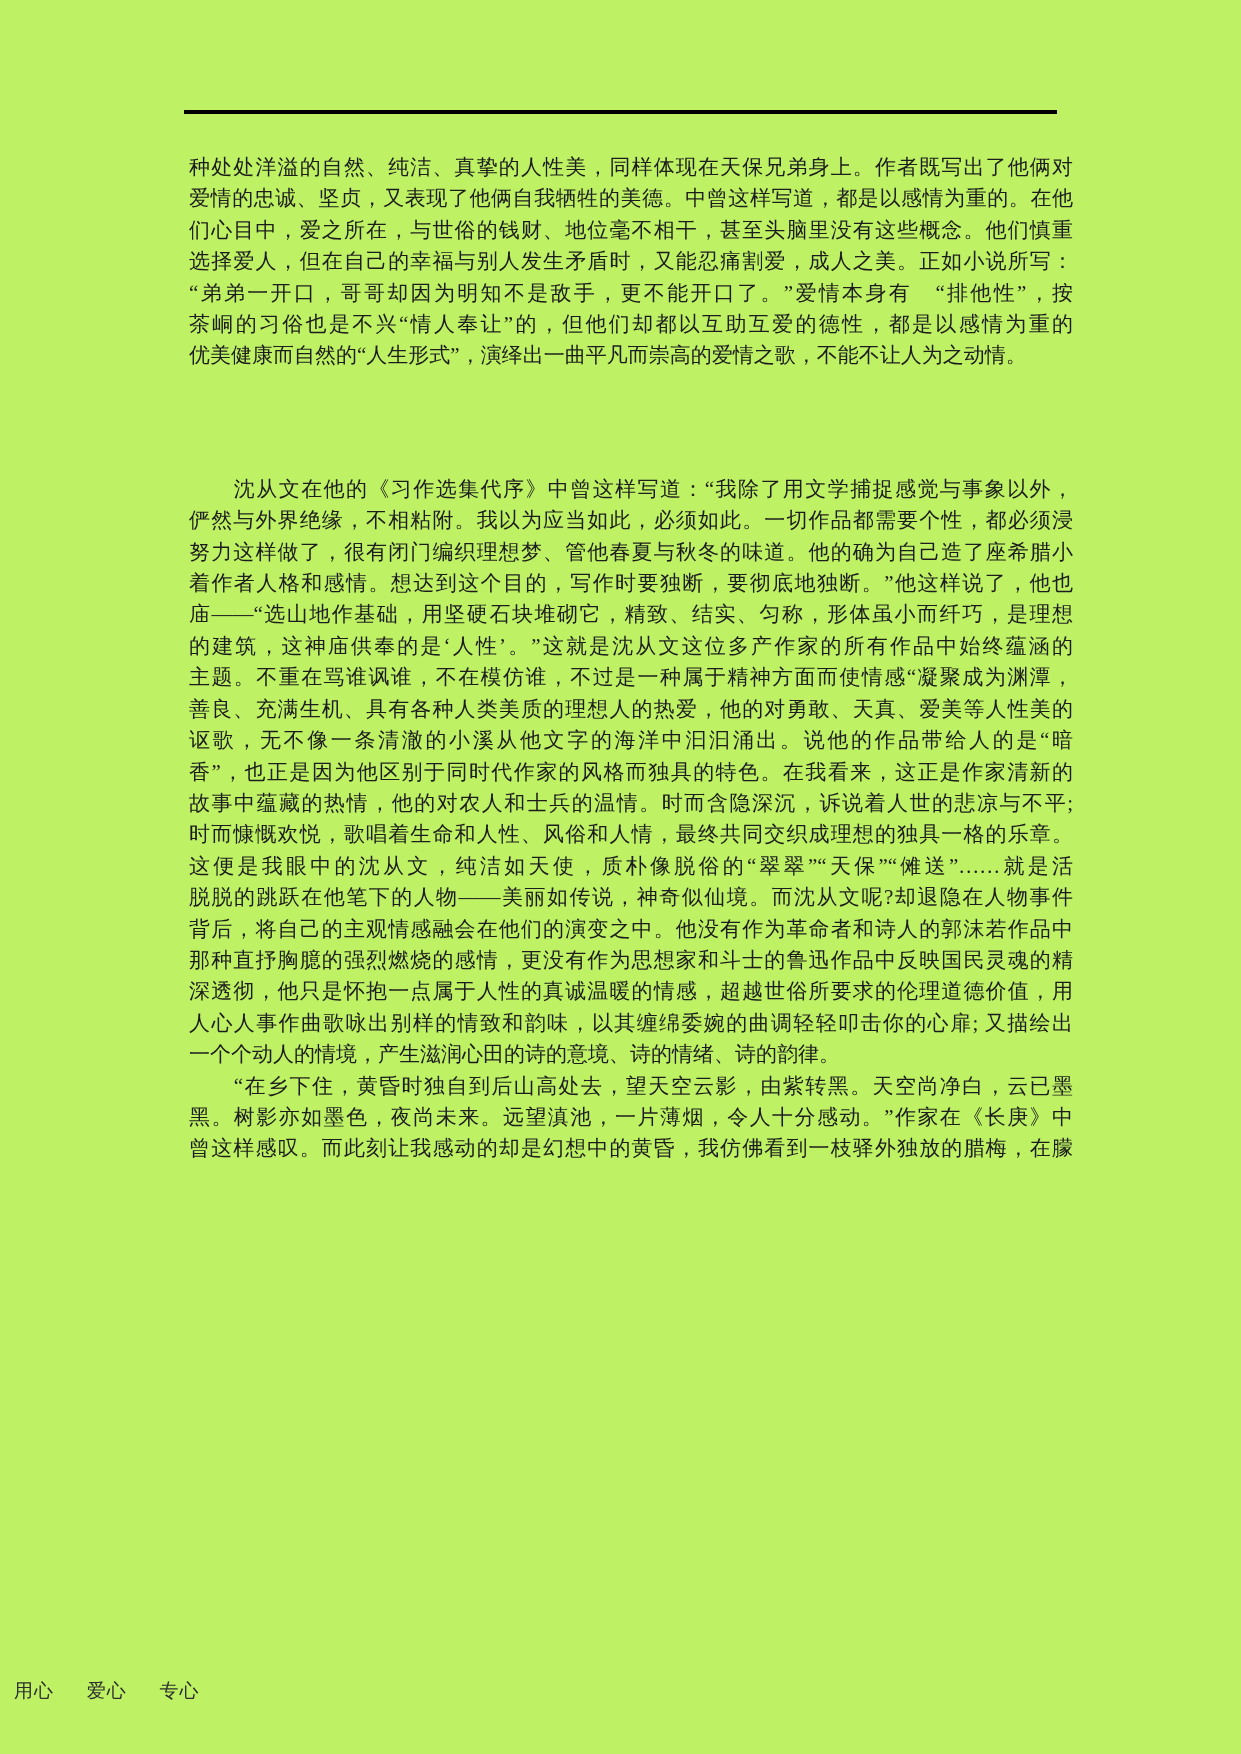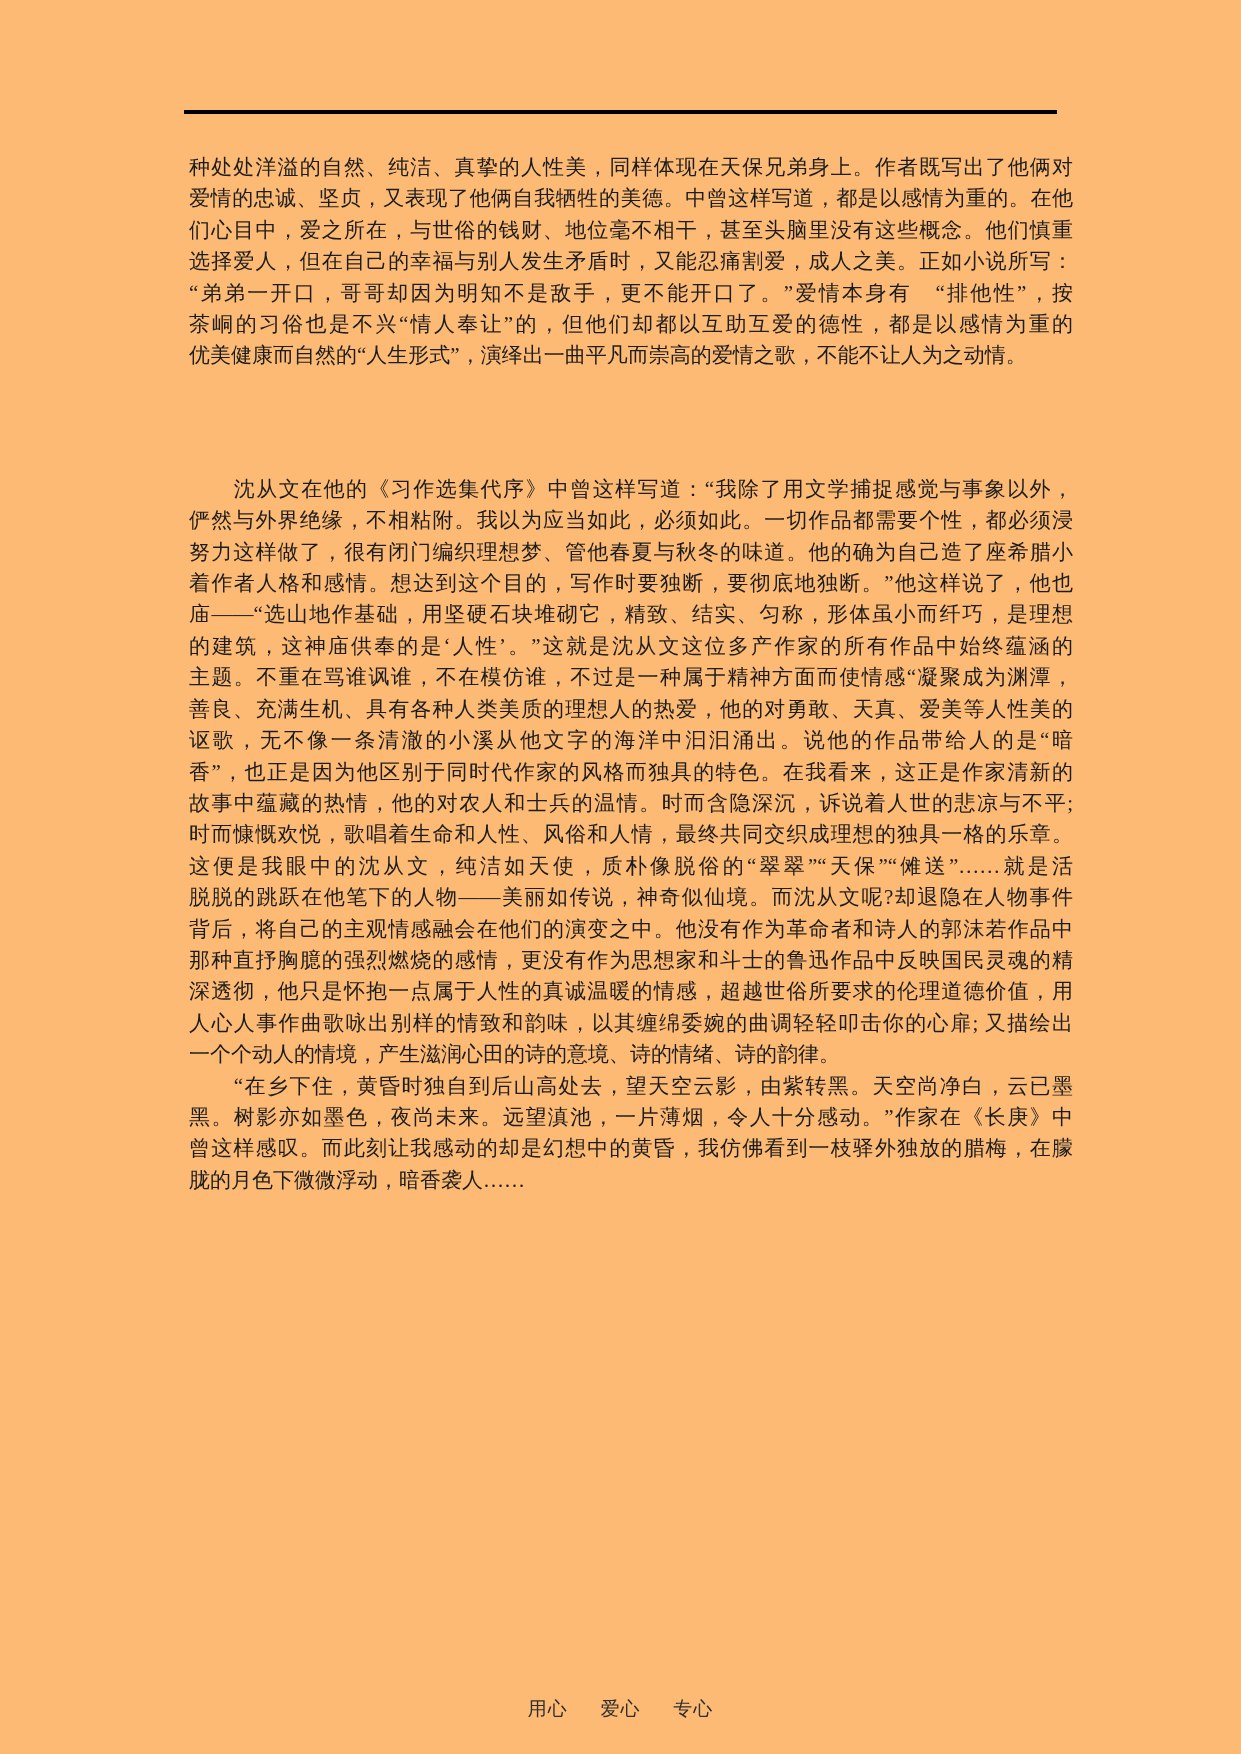--- a/index.html
+++ b/index.html
@@ -4,21 +4,21 @@
 <style>
   html, body {
     margin: 0;
     padding: 0;
     background: #ffffff;
   }
   .page {
     position: relative;
     width: 1241px;
     height: 1754px;
-    background: #fdba74;
+    background: #bef264;
     overflow: hidden;
     font-family: "Liberation Serif", "DejaVu Serif", serif;
   }
   .header-rule {
     position: absolute;
     left: 184px;
     top: 110px;
     width: 873px;
     height: 4px;
     background: #000000;
@@ -43,24 +43,22 @@
     white-space: nowrap;
   }
   .line.last {
     text-align-last: left;
   }
   .footer {
     position: absolute;
     left: 0;
     top: 1678px;
     width: 1241px;
-    text-align: center;
     font-size: 19px;
     color: #2e2e2e;
-    margin-top: 18px;
   }
   .footer span {
     display: inline-block;
     margin: 0 14px;
     letter-spacing: 1px;
   }
 </style>
 </head>
 <body>
 
@@ -96,21 +94,20 @@
         <div class="line">背后，将自己的主观情感融会在他们的演变之中。他没有作为革命者和诗人的郭沫若作品中</div>
         <div class="line">那种直抒胸臆的强烈燃烧的感情，更没有作为思想家和斗士的鲁迅作品中反映国民灵魂的精</div>
         <div class="line">深透彻，他只是怀抱一点属于人性的真诚温暖的情感，超越世俗所要求的伦理道德价值，用</div>
         <div class="line">人心人事作曲歌咏出别样的情致和韵味，以其缠绵委婉的曲调轻轻叩击你的心扉; 又描绘出</div>
         <div class="line last">一个个动人的情境，产生滋润心田的诗的意境、诗的情绪、诗的韵律。</div>
       </div>
       <div class="paragraph">
         <div class="line">　　“在乡下住，黄昏时独自到后山高处去，望天空云影，由紫转黑。天空尚净白，云已墨</div>
         <div class="line">黑。树影亦如墨色，夜尚未来。远望滇池，一片薄烟，令人十分感动。”作家在《长庚》中</div>
         <div class="line">曾这样感叹。而此刻让我感动的却是幻想中的黄昏，我仿佛看到一枝驿外独放的腊梅，在朦</div>
-        <div class="line last">胧的月色下微微浮动，暗香袭人……</div>
       </div>
     </div>
 
   <div class="footer">
     <span>用心</span>
     <span>爱心</span>
     <span>专心</span>
   </div>
 
 </div>

